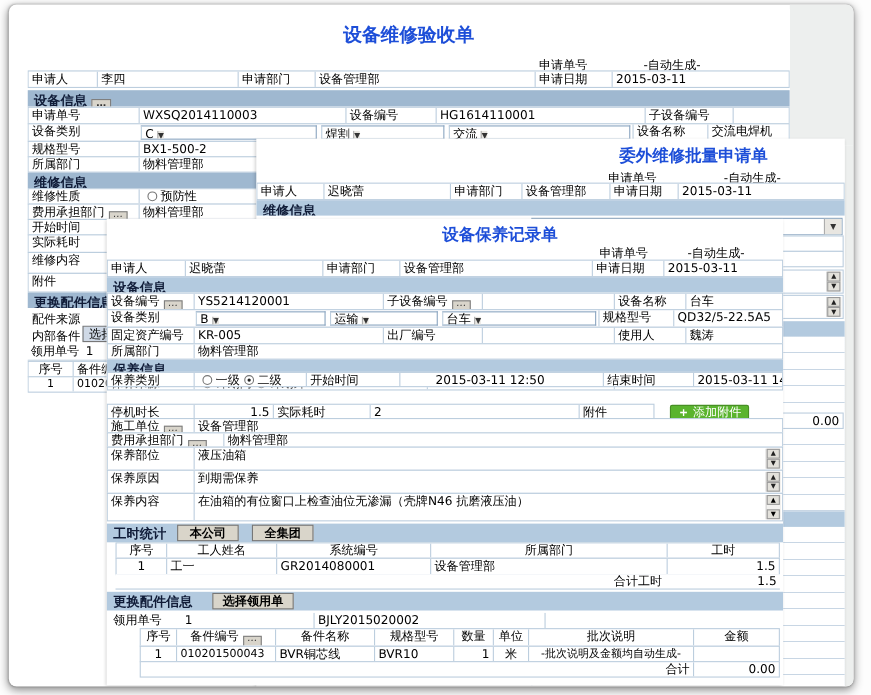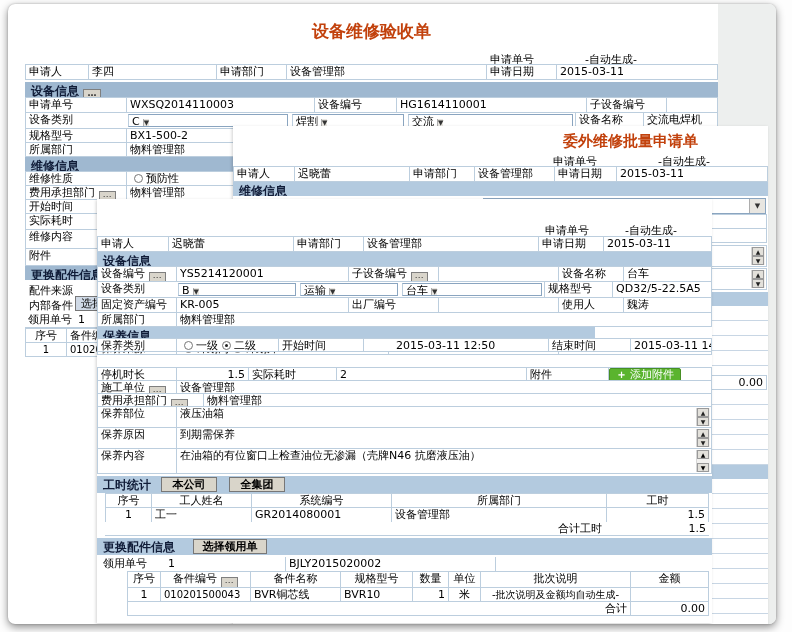--- a/index.html
+++ b/index.html
@@ -2,21 +2,21 @@
 <html><head>
 <meta charset="utf-8">
 <style>
   html,body{margin:0;padding:0;background:#fff;font-family:"DejaVu Sans","Liberation Sans",sans-serif;}
   .stage{position:relative;width:792px;height:632px;overflow:hidden;background:#fdfdfd;}
   .card{position:absolute;left:8px;top:4px;width:768px;height:620px;background:#fff;border-radius:7px;
         box-shadow:0 3px 9px rgba(0,0,0,.45), 0 0 2px rgba(0,0,0,.25);overflow:hidden;}
   .gray{position:absolute;background:#edefee;}
   .panel{position:absolute;background:#fff;overflow:hidden;}
   .panel.layer2,.panel.layer3{box-shadow:-1px 1px 3px rgba(0,0,0,.18);}
-  .ftitle{position:absolute;font-weight:bold;color:#c2410c;white-space:nowrap;font-family:Liberation Mono, monospace;}
+  .ftitle{position:absolute;font-weight:bold;color:#1d4ed8;white-space:nowrap;font-family:Liberation Mono, monospace;}
   .t17{font-size:17px;} .t15{font-size:15px;}
   .lab{position:absolute;font-size:11px;color:#000;white-space:nowrap;}
   .row{position:absolute;display:flex;background:#fff;border:1px solid #bccede;box-sizing:border-box;overflow:hidden;}
   .row>span{display:block;box-sizing:border-box;border-left:1px solid #bccede;padding:1px 3px 0 3px;
             font-size:11px;line-height:12px;white-space:nowrap;overflow:hidden;color:#000;flex:0 0 auto;position:relative;}
   .row>span:first-child{border-left:none;}
   .row>span.fill{flex:1 1 auto;}
   .graytx{color:#8d8d8d;}
   .rt{text-align:right;} .ct{text-align:center;}
   .band{position:absolute;box-sizing:border-box;font-weight:bold;font-size:12px;padding:1px 0 0 6px;
@@ -198,20 +198,21 @@
     <div class="lines" style="left:250px;top:180px;width:284px;height:69px;"></div>
     <div class="row" style="left:250px;top:249px;width:284px;height:15px;">
       <span class="fill rt">0.00</span>
     </div>
     <div class="lines" style="left:250px;top:264px;width:284px;height:75px;"></div>
     <div class="band bfront" style="left:250px;top:339px;width:285px;height:14px;"></div>
     <div class="lines" style="left:250px;top:353px;width:284px;height:144px;"></div>
   </div>
 
   <div class="panel layer3" style="left:89px;top:195px;width:615px;height:424px;">
+    <div class="ftitle t15" style="left:100px;right:0;top:5px;text-align:center;">设备保养记录单</div>
     <span class="lab" style="left:448px;top:24px;">申请单号</span>
     <span class="lab" style="left:528px;top:24px;">-自动生成-</span>
 
     <div class="row" style="left:0;top:37px;width:615px;height:16px;">
       <span style="width:70px;">申请人</span>
       <span style="width:125px;">迟晓蕾</span>
       <span style="width:70px;">申请部门</span>
       <span style="width:175px;">设备管理部</span>
       <span style="width:65px;">申请日期</span>
       <span class="fill">2015-03-11</span>
@@ -245,41 +246,41 @@
       <span style="width:90px;">出厂编号</span>
       <span style="width:120px;"></span>
       <span style="width:65px;">使用人</span>
       <span class="fill">魏涛</span>
     </div>
     <div class="row" style="left:0;top:113px;width:615px;height:15px;">
       <span style="width:78px;">所属部门</span>
       <span class="fill graytx">物料管理部</span>
     </div>
 
-    <div class="band bfront" style="left:0;top:128px;width:498px;height:14px;">
+    <div class="band bfront" style="left:0;top:128px;width:615px;height:14px;">
       <span>保养信息</span>
     </div>
 
     <div class="row" style="left:0;top:142px;width:615px;height:14px;">
       <span style="width:78px;">保养来源</span>
       <span style="width:212px;"><i class="rad"></i><span>计划内</span><i class="rad on"></i><span>计划外</span></span>
       <span style="width:170px;"></span>
       <span class="fill"></span>
     </div>
 
     <div class="row" style="left:0;top:139px;width:615px;height:14px;">
       <span style="width:78px;">保养类别</span>
       <span style="width:102px;"><i class="rad"></i><span>一级</span><i class="rad on"></i><span>二级</span></span>
       <span style="width:85px;">开始时间</span>
       <span style="width:185px;padding-left:32px;">2015-03-11 12:50</span>
       <span style="width:82px;">结束时间</span>
       <span class="fill">2015-03-11 14:17</span>
     </div>
 
-    <div class="row" style="left:0;top:168px;width:615px;height:14px;">
+    <div class="row" style="left:0;top:168px;width:498px;height:14px;">
       <span style="width:78px;">停机时长</span>
       <span class="rt" style="width:72px;">1.5</span>
       <span style="width:88px;">实际耗时</span>
       <span style="width:190px;">2</span>
       <span style="width:82px;">附件</span>
       <span class="fill"></span>
     </div>
     <div class="gbtn" style="left:512px;top:169px;height:12px;"><b>＋</b><span>添加附件</span></div>
 
     <div class="row" style="left:0;top:181px;width:615px;height:14px;">

